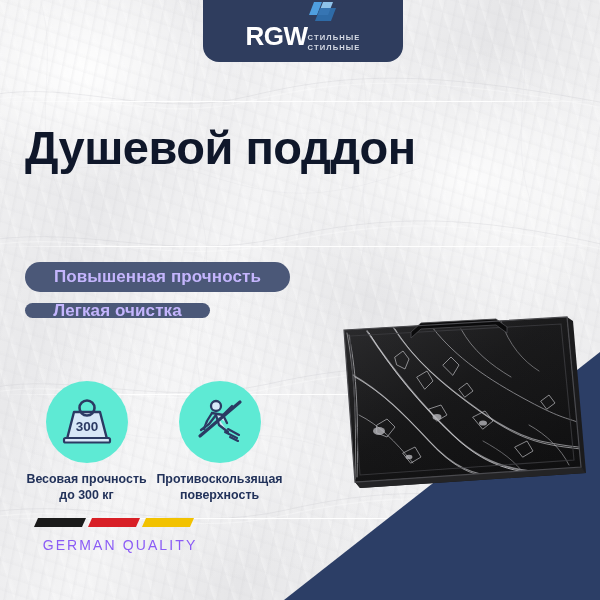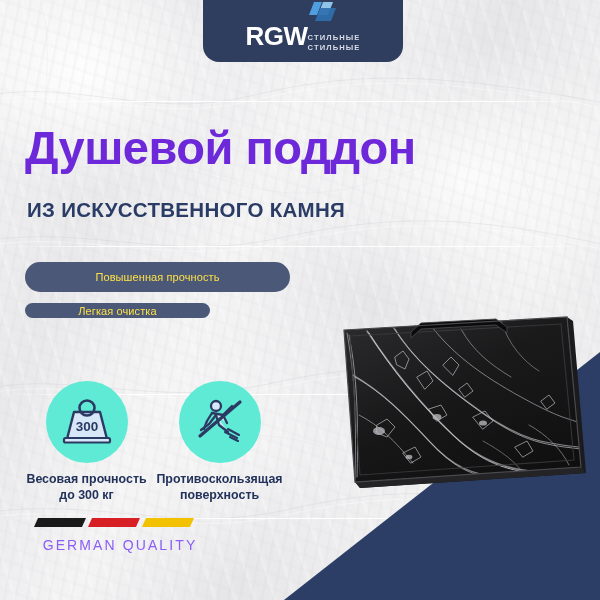--- a/index.html
+++ b/index.html
@@ -102,21 +102,21 @@
     line-height: 1.35;
     padding-top: 3px;
     margin-top: 11px;
   }
 
   
   .headline {
     position: absolute;
     left: 25px;
     top: 124px;
-    color: #6d28d9;
+    color: #0f172a;
     font-size: 47px;
     font-weight: 700;
     letter-spacing: -0.5px;
     line-height: 1;
     white-space: nowrap;
   }
   .subhead {
     position: absolute;
     left: 27px;
     top: 200px;
@@ -126,23 +126,23 @@
     letter-spacing: 0.3px;
     line-height: 1;
     white-space: nowrap;
   }
 
   
   .pill {
     position: absolute;
     background: #4b5878;
     border-radius: 999px;
-    color: #fde047;
-    font-size: 11px;
-    font-weight: 400;
+    color: #c4b5fd;
+    font-size: 17px;
+    font-weight: 700;
     letter-spacing: 0.1px;
     display: flex;
     align-items: center;
     justify-content: center;
     white-space: nowrap;
   }
   .pill-1 { left: 25px; top: 262px; width: 265px; height: 30px; }
   .pill-2 { left: 25px; top: 303px; width: 185px; height: 15px; }
 
   
@@ -249,21 +249,20 @@
       </svg>
       <div class="logo-word">RGW</div>
       <div class="logo-tag">
         <div>СТИЛЬНЫЕ</div>
         <div>СТИЛЬНЫЕ</div>
       </div>
     </div>
   </div>
 
   <div class="headline">Душевой поддон</div>
-  <div class="subhead">ИЗ ИСКУССТВЕННОГО КАМНЯ</div>
 
   <div class="pill pill-1">Повышенная прочность</div>
   <div class="pill pill-2">Легкая очистка</div>
 
   <div class="benefit benefit-1">
     <div class="benefit-circle">
       <svg width="56" height="52" viewBox="0 0 56 52">
         <path d="M15 16 L41 16 L48 43 L8 43 Z" fill="#d7e7f7" stroke="#2b3a63" stroke-width="2.4" stroke-linejoin="round"></path>
         <circle cx="28" cy="12" r="7.5" fill="none" stroke="#2b3a63" stroke-width="2.6"></circle>
         <rect x="5" y="42" width="46" height="4.5" rx="1.6" fill="#d7e7f7" stroke="#2b3a63" stroke-width="2.2"></rect>

